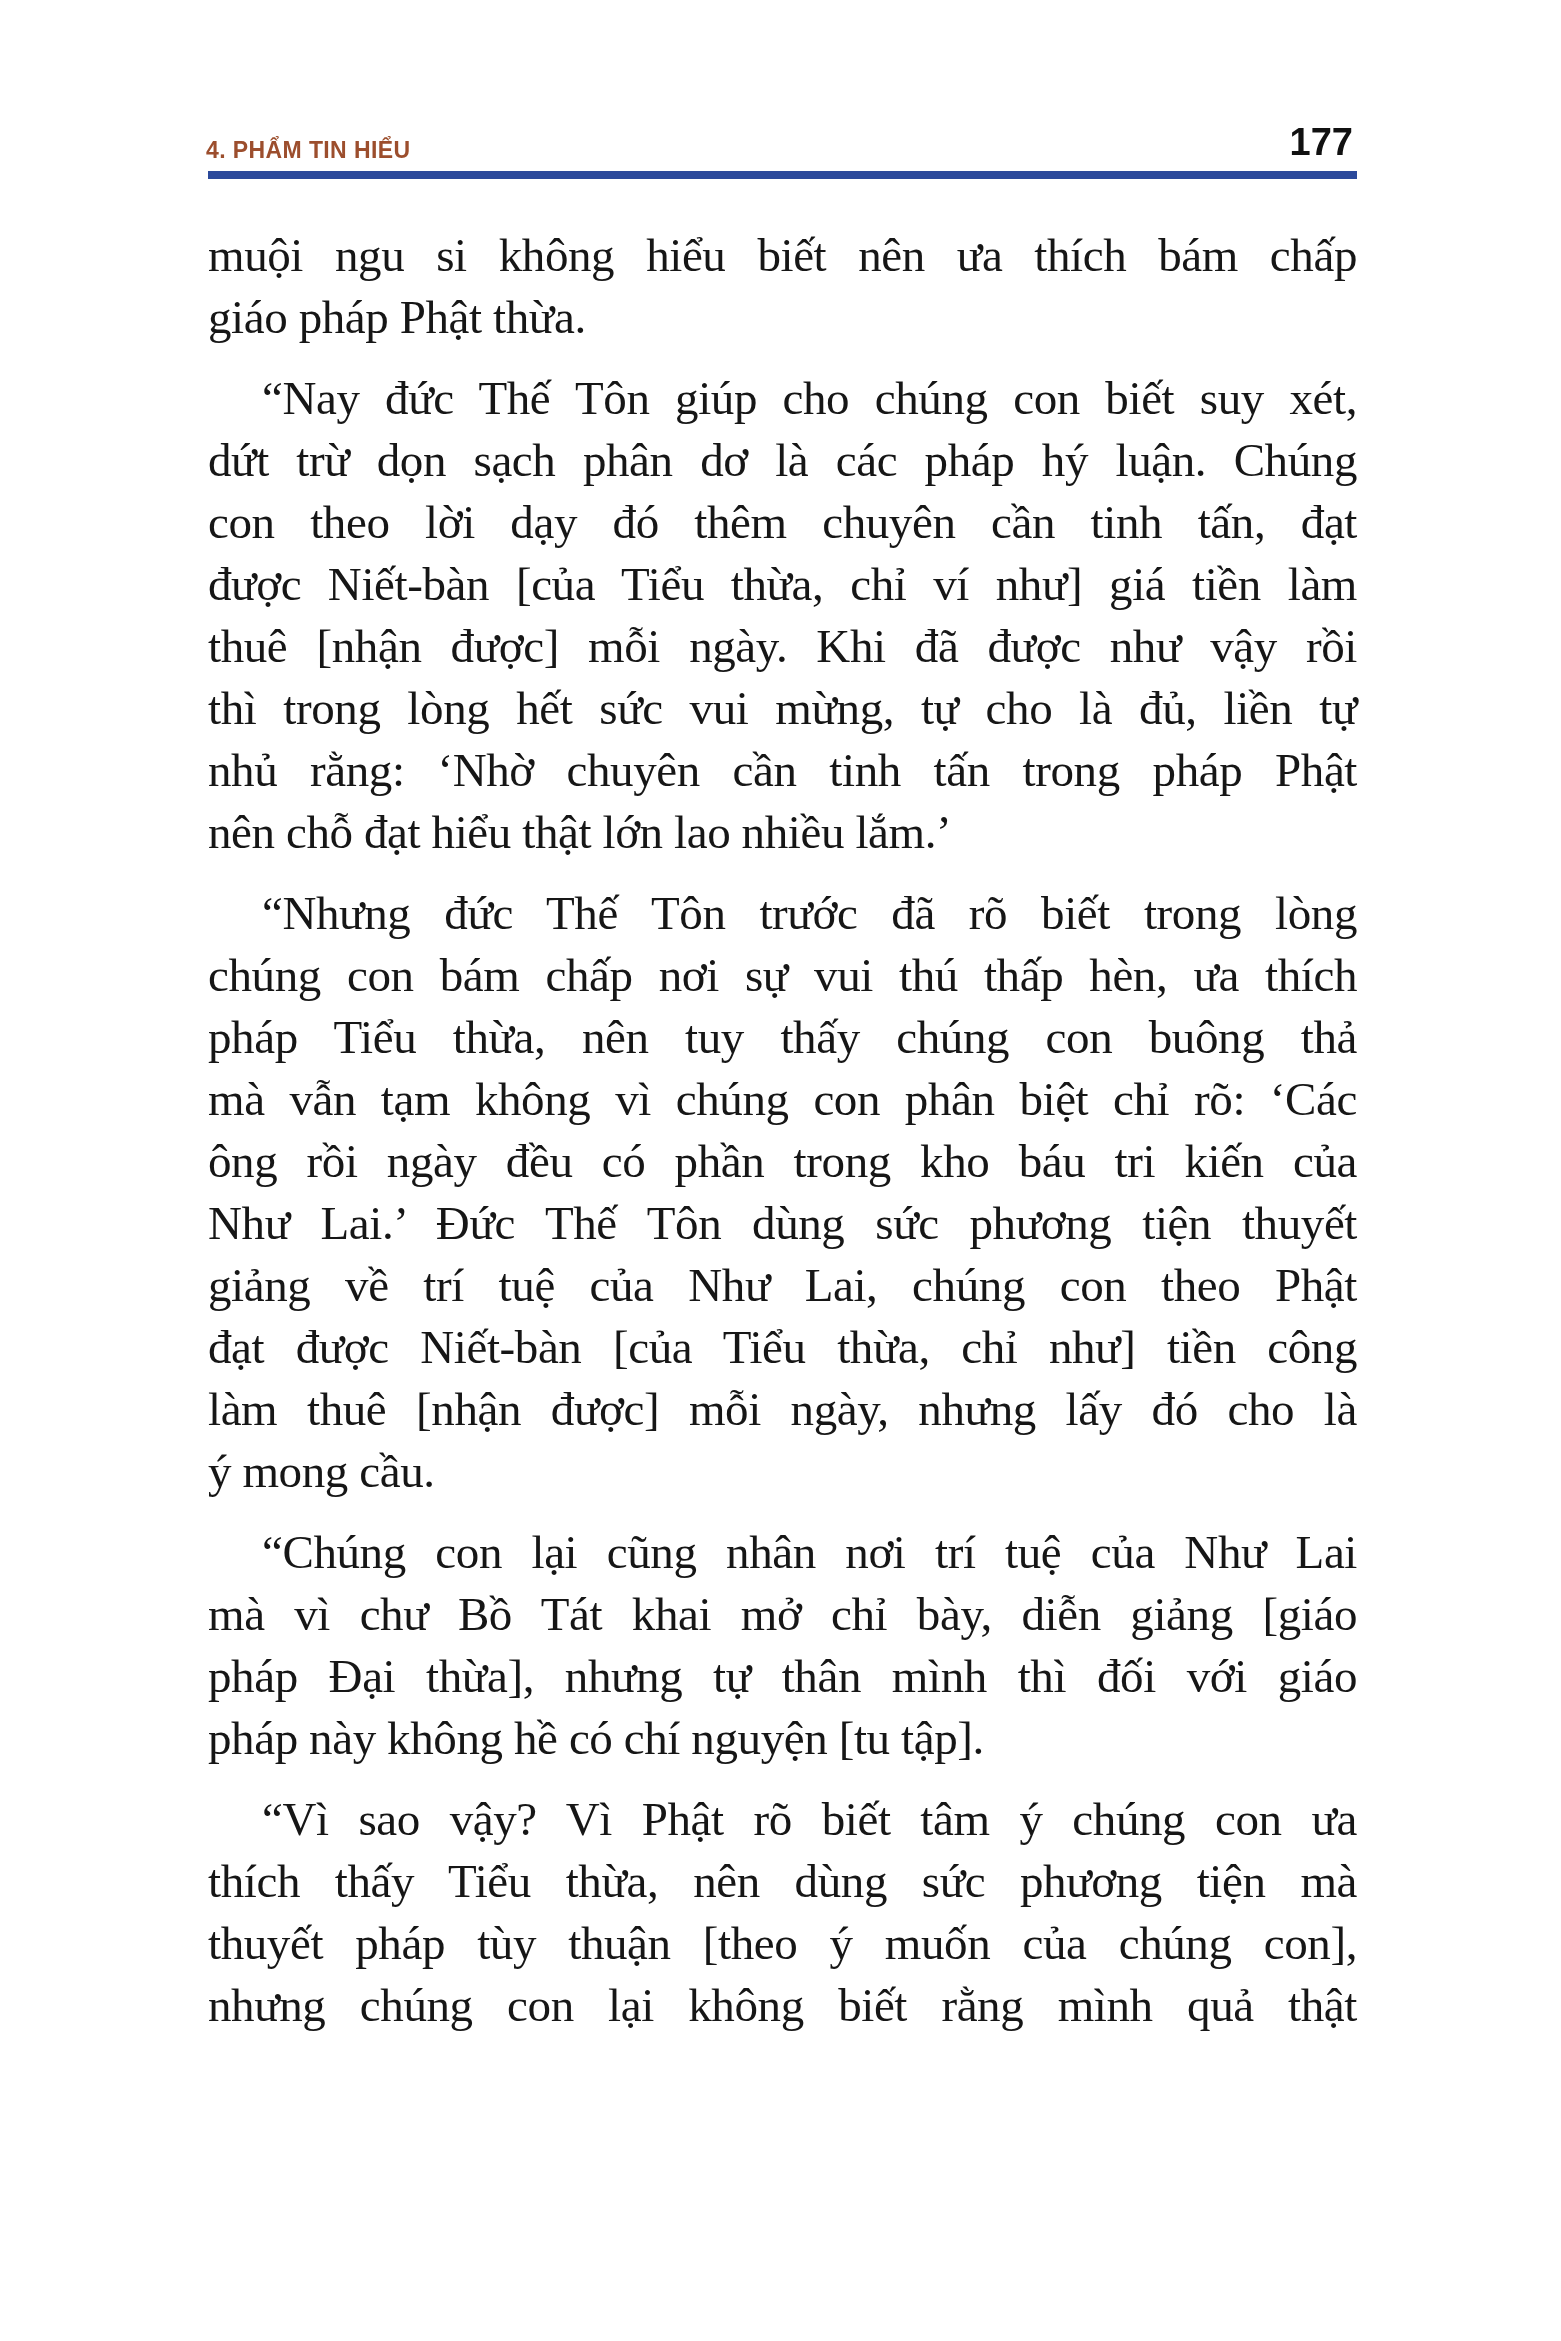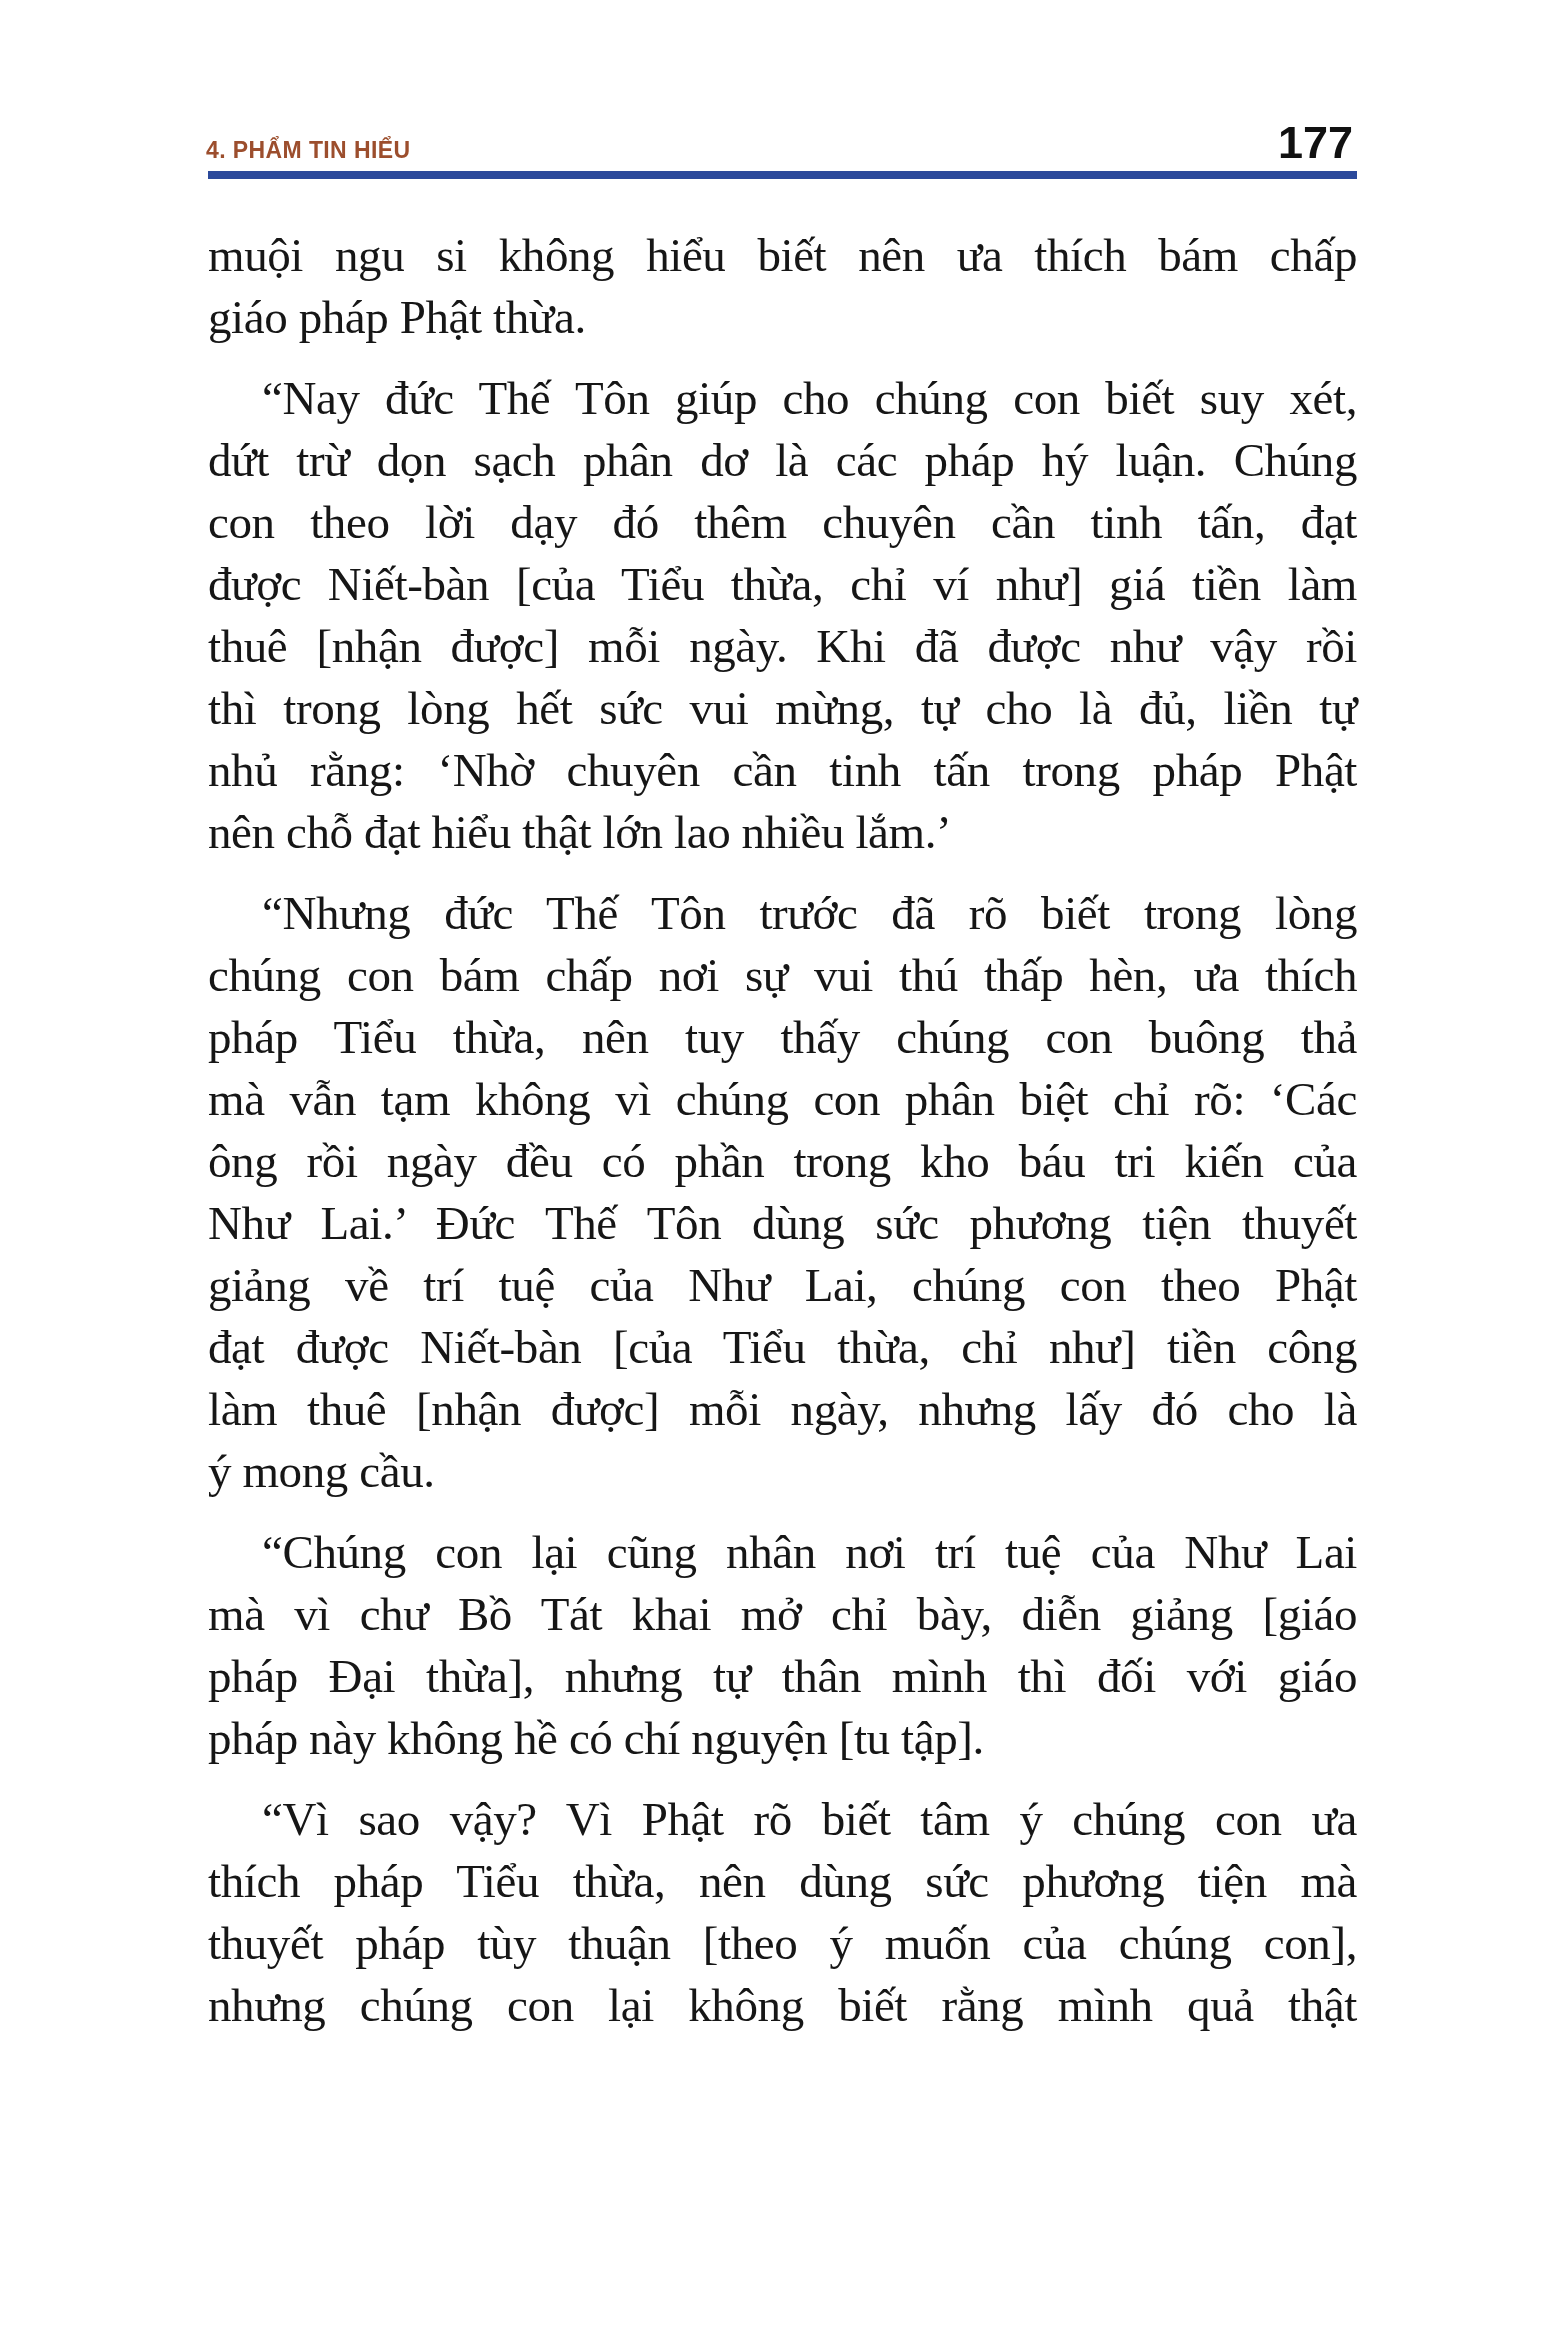--- a/index.html
+++ b/index.html
@@ -27,21 +27,21 @@
     letter-spacing: 0.4px;
     color: var(--chapter-color, #9c4e2d);
     white-space: nowrap;
   }
   .page-number {
     position: absolute;
     right: 208px;
     top: 120px;
     font-family: "Liberation Sans", sans-serif;
     font-weight: bold;
-    font-size: 45px;
+    font-size: 38px;
     line-height: 45px;
     color: var(--pagenum-color, #111111);
   }
   .header-rule {
     position: absolute;
     left: 208px;
     top: 171px;
     width: 1149px;
     height: 7.8px;
     background: var(--rule-color, #2b499b);
@@ -105,19 +105,19 @@
         <div class="line last">ý mong cầu.</div>
       </div>
       <div class="para indent">
         <div class="line">“Chúng con lại cũng nhân nơi trí tuệ của Như Lai</div>
         <div class="line">mà vì chư Bồ Tát khai mở chỉ bày, diễn giảng [giáo</div>
         <div class="line">pháp Đại thừa], nhưng tự thân mình thì đối với giáo</div>
         <div class="line last">pháp này không hề có chí nguyện [tu tập].</div>
       </div>
       <div class="para indent">
         <div class="line">“Vì sao vậy? Vì Phật rõ biết tâm ý chúng con ưa</div>
-        <div class="line">thích pháp Tiểu thừa, nên dùng sức phương tiện mà</div>
+        <div class="line">thích thấy Tiểu thừa, nên dùng sức phương tiện mà</div>
         <div class="line">thuyết pháp tùy thuận [theo ý muốn của chúng con],</div>
         <div class="line">nhưng chúng con lại không biết rằng mình quả thật</div>
       </div>
     </div>
 </div>
 
 
 </body></html>

